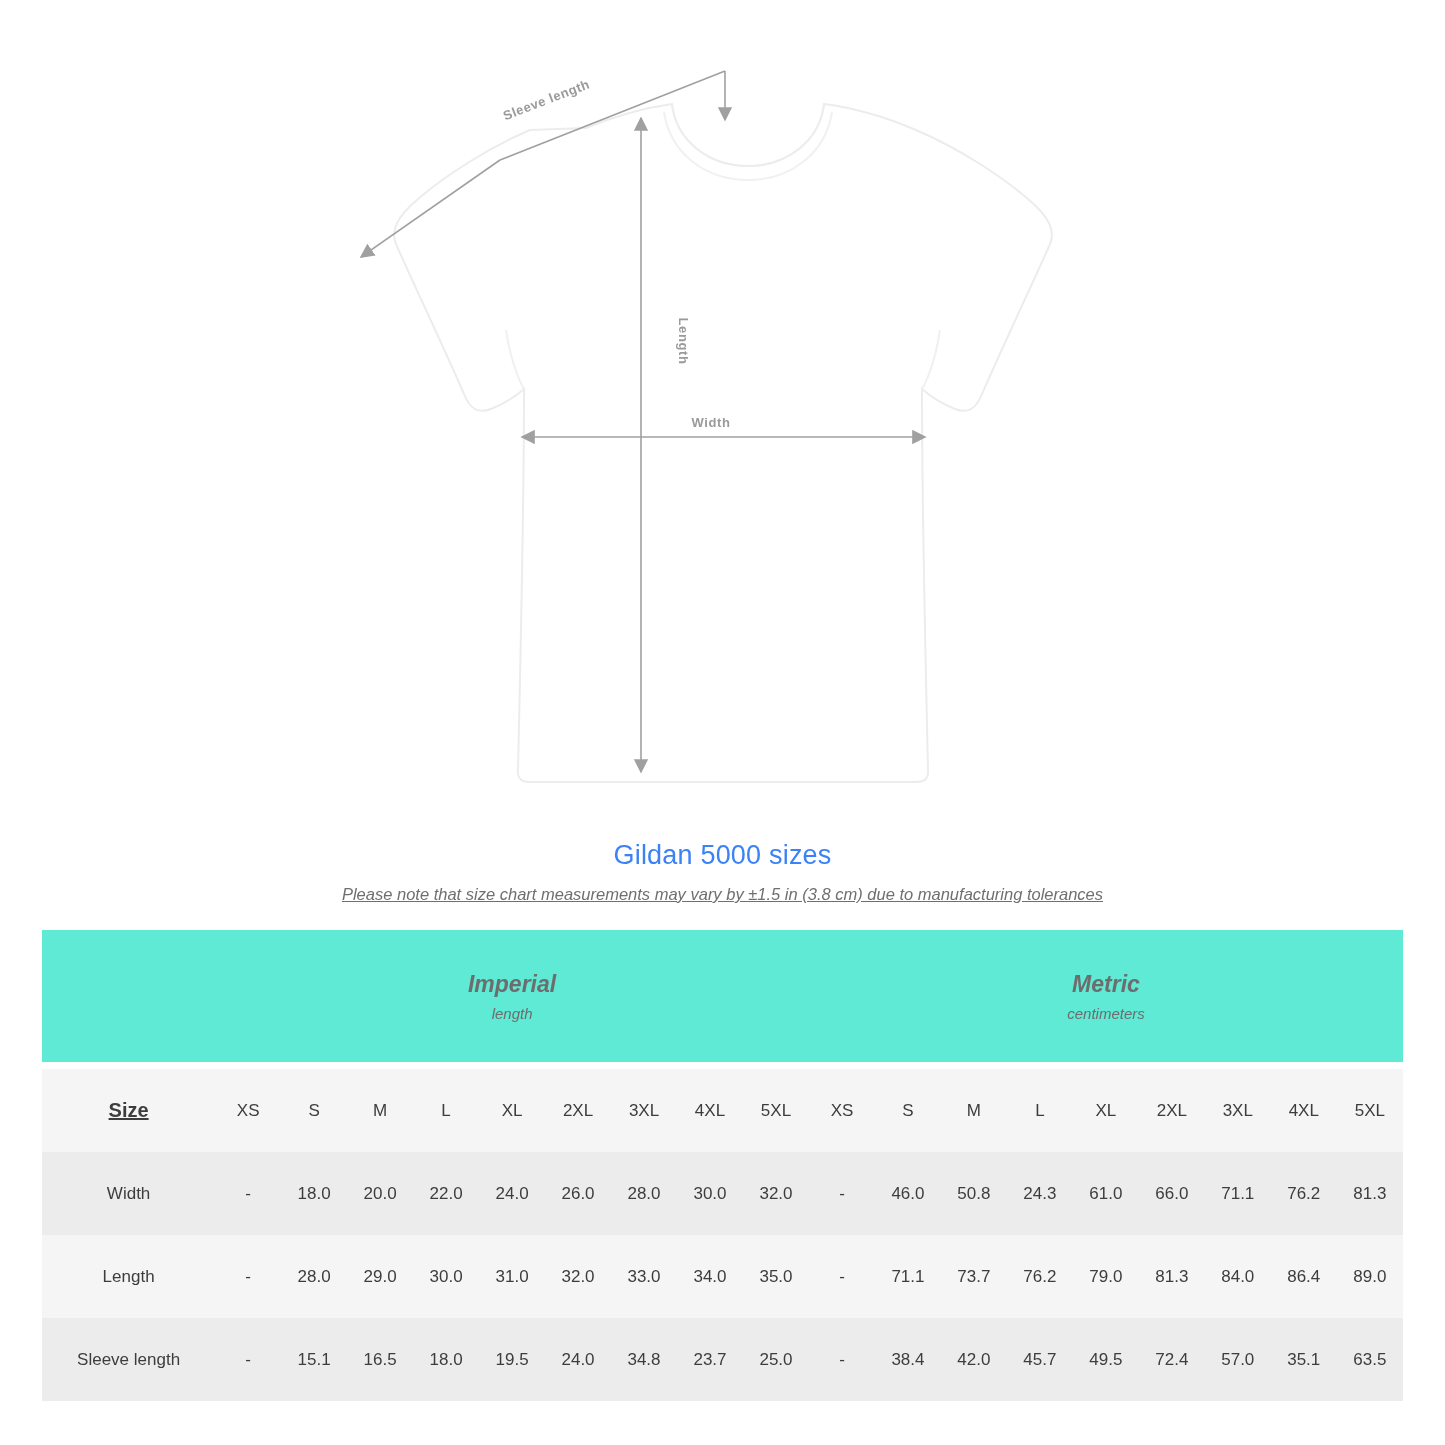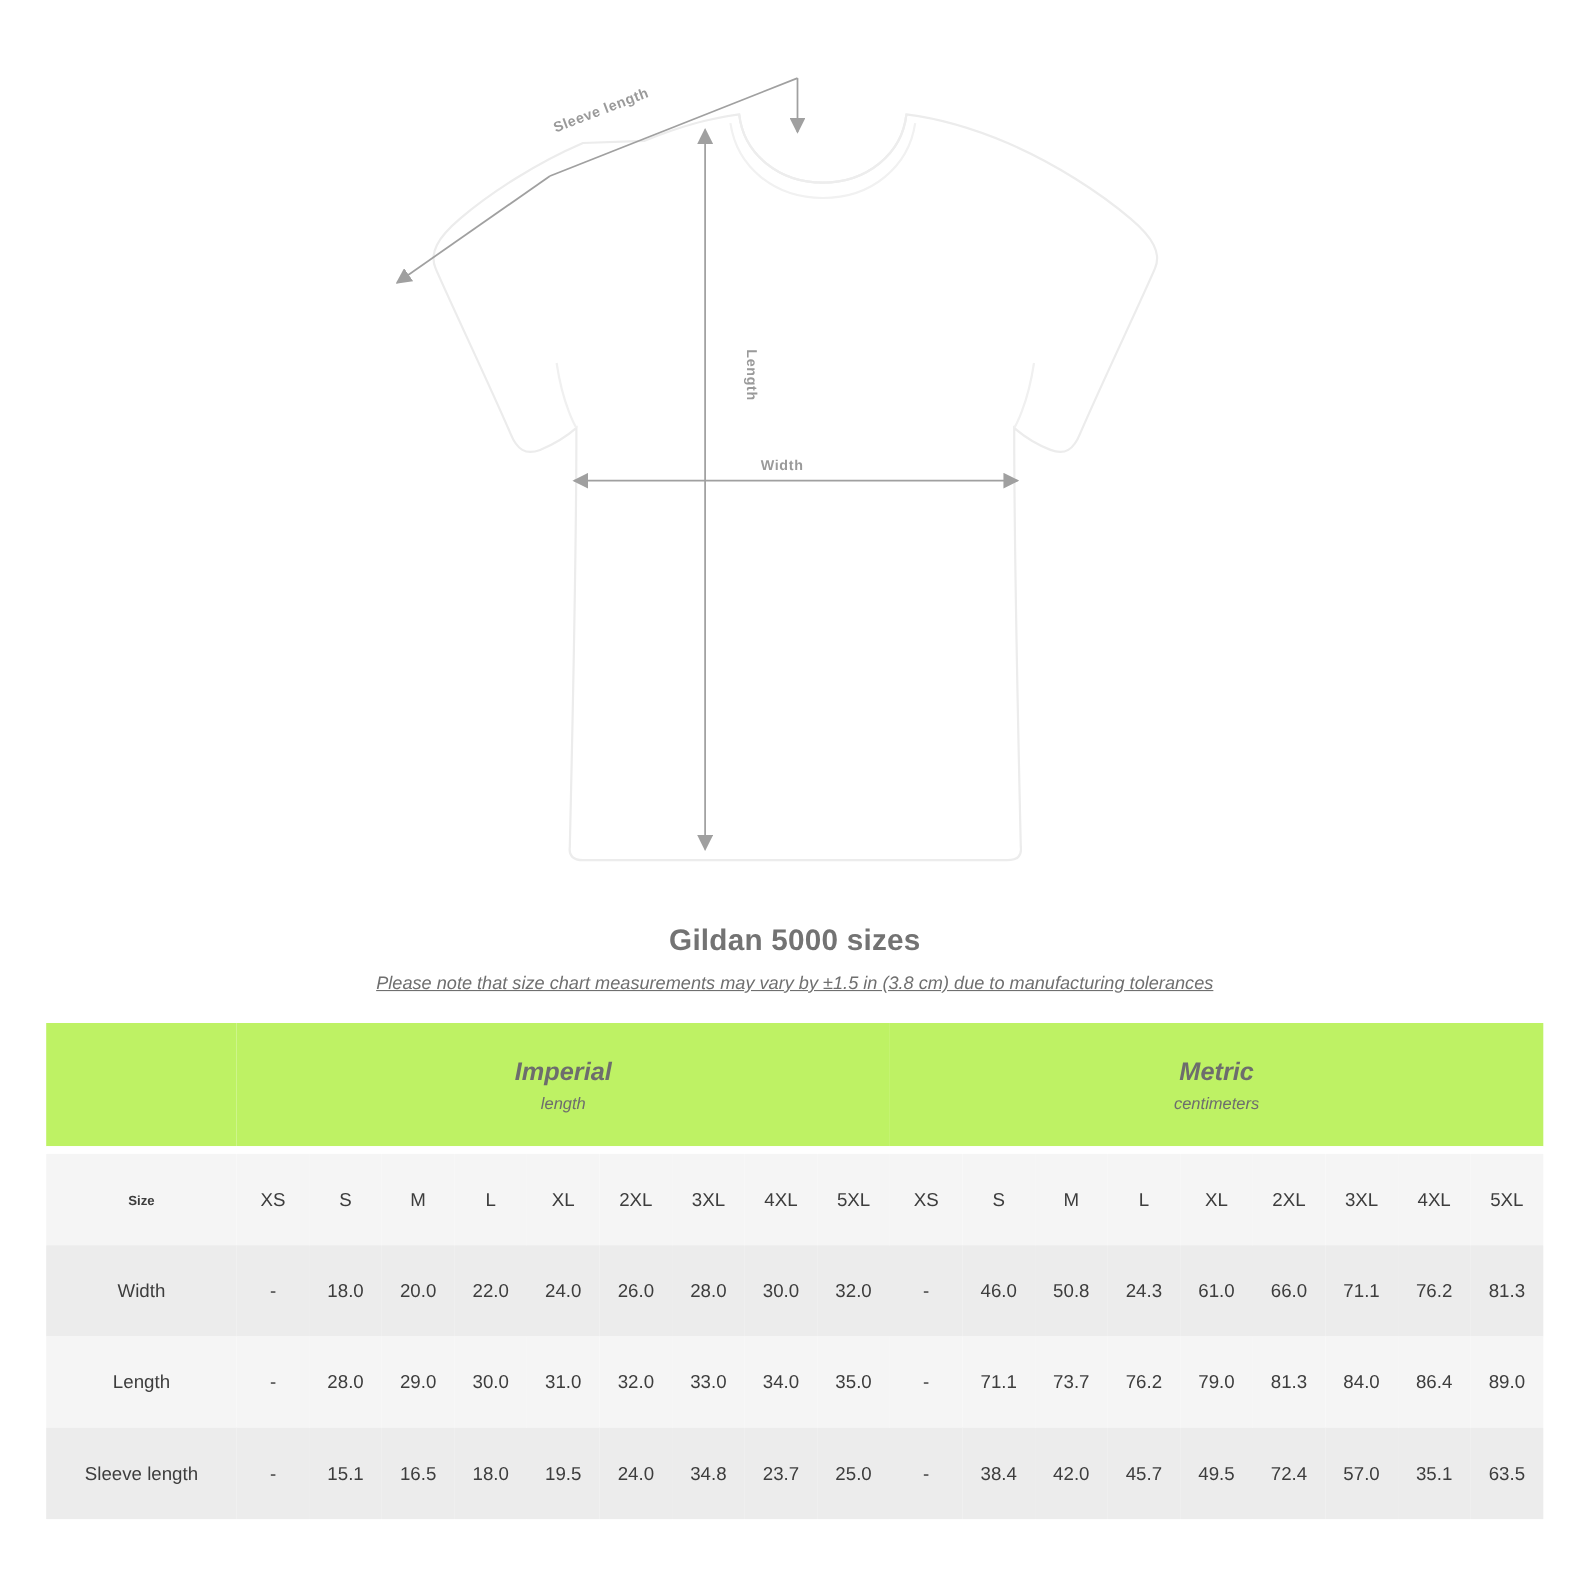--- a/index.html
+++ b/index.html
@@ -30,22 +30,22 @@
     display: block;
   }
 
   
   .title-block {
     text-align: center;
     margin-top: 10px;
   }
   .chart-title {
     font-size: 27px;
-    font-weight: bold;
-    color: #737373;
+    font-weight: normal;
+    color: #3b82f6;
     letter-spacing: 0.2px;
   }
   .chart-note {
     font-size: 16.5px;
     font-style: italic;
     color: #6f6f6f;
     margin-top: 14px;
     text-decoration: underline;
   }
 
@@ -59,22 +59,22 @@
     table-layout: fixed;
   }
   table.size-table td,
   table.size-table th {
     text-align: center;
     vertical-align: middle;
     font-weight: normal;
     padding: 0;
   }
   .unit-header-row td {
-    height: 112px;
-    background: #bef264;
+    height: 132px;
+    background: #5eead4;
   }
   .unit-name {
     font-size: 23px;
     font-style: italic;
     font-weight: bold;
     color: #6d6d6d;
     line-height: 1.25;
   }
   .unit-sub {
     font-size: 15px;
@@ -83,21 +83,22 @@
     margin-top: 7px;
   }
   .row-size td {
     height: 83px;
     background: #f5f5f5;
     font-size: 17px;
     color: #3d3d3d;
   }
   .row-size td.label-cell {
     font-weight: bold;
-    font-size: 12px;
+    font-size: 20px;
+    text-decoration: underline;
   }
   .row-size td.size-head {
     font-weight: normal;
     font-size: 17px;
   }
   .row-band-a td {
     height: 83px;
     background: #ececec;
     font-size: 17px;
   }

